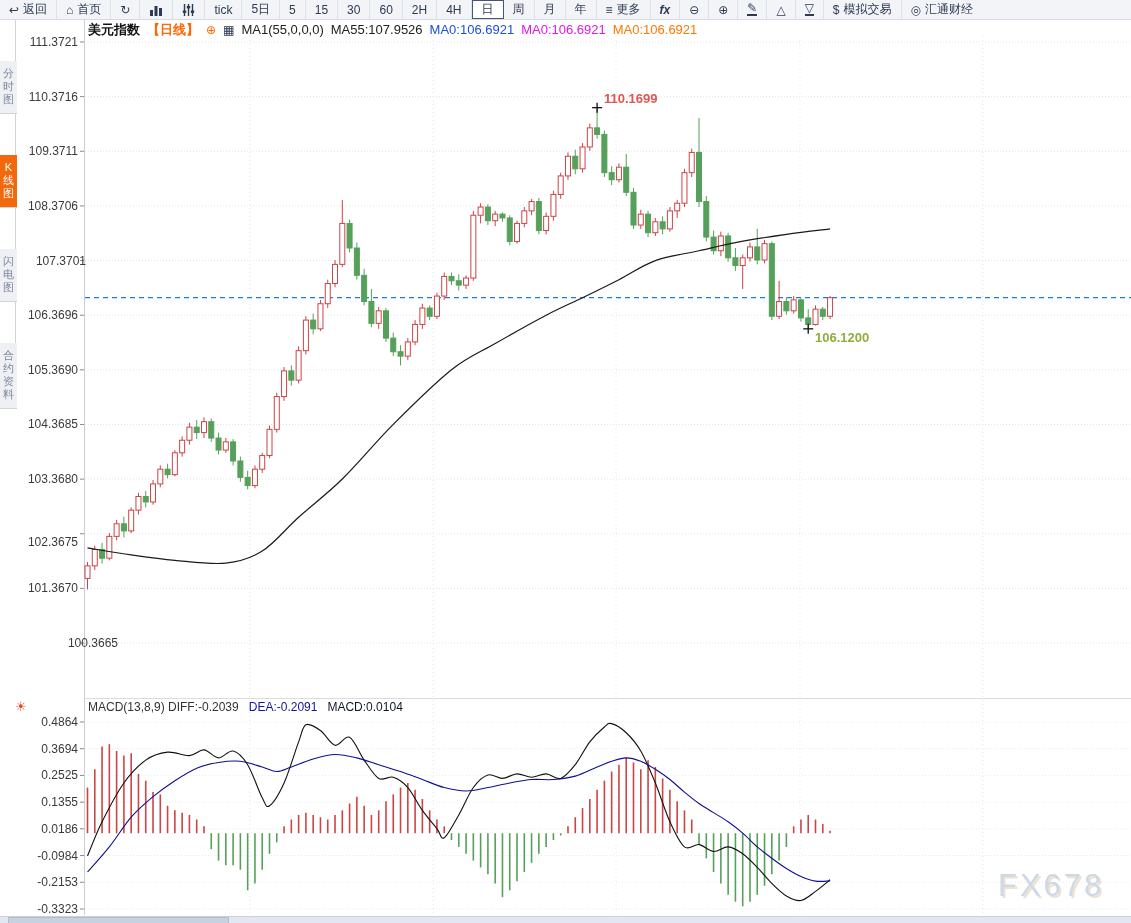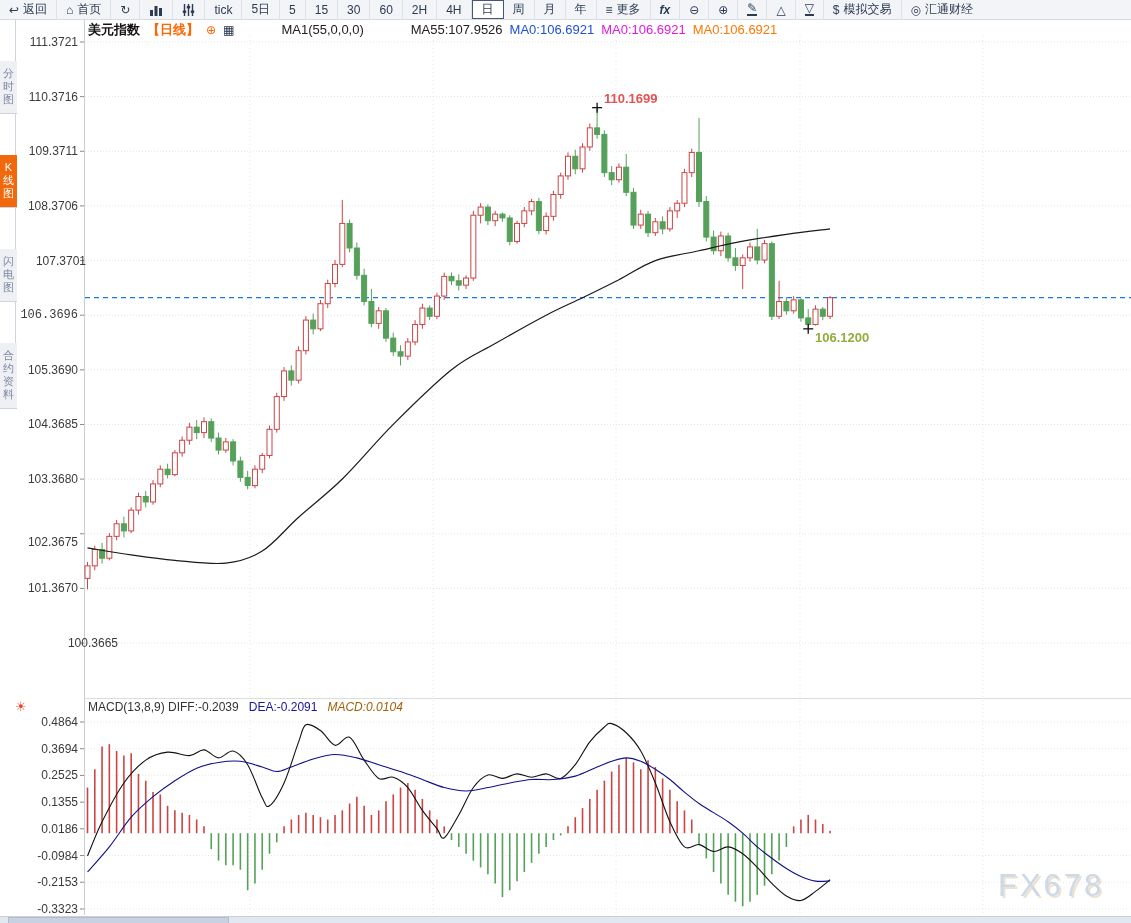--- a/index.html
+++ b/index.html
@@ -15,42 +15,42 @@
   .tb.fx{font-style:italic;font-weight:bold;}
   .tb .under{border-bottom:2px solid #2c3a52;line-height:11px;display:inline-block;}
   .tb.brand{border-right:none;}
   
   .title-row{position:absolute;top:21px;left:88px;height:17px;display:flex;gap:7px;
              align-items:center;font-size:13px;white-space:nowrap;}
   .t-sym{font-weight:bold;color:#111;}
   .t-per{color:#ff6600;font-weight:bold;}
   .t-plus{color:#ff6600;font-size:12px;cursor:pointer;}
   .t-mini{color:#2a3550;font-size:12px;}
-  .t-ma{color:#222;margin-left:40px;}
+  .t-ma{color:#222;}
   .t-blue{color:#1e4fd6;}
   .t-mag{color:#e018e0;}
   .t-org{color:#ff7700;}
   
   .side-tabs{position:absolute;top:20px;left:0;width:15px;border-right:1px solid #cfd3dc;}
   .stab{width:15px;padding:6px 1px 7px;border-bottom:1px solid #cfd3dc;background:#eef0f4;
         color:#7d87a0;font-size:11px;line-height:13px;text-align:center;word-break:break-all;
         cursor:pointer;margin-top:41px;}
   .stab.active{background:#f2680c;color:#fff;}
   
   .axlbl{position:absolute;left:0;width:78px;text-align:right;font-size:12px;color:#3a3a3a;}
   
   .annot{position:absolute;font-size:13px;font-weight:bold;}
   .a-high{left:604px;top:91px;color:#e25353;}
   .a-low{left:815px;top:330px;color:#8fae3c;}
   
   .macd-header{position:absolute;top:700px;left:88px;font-size:12px;display:flex;gap:10px;
                white-space:nowrap;}
   .m-main{color:#333;}
   .m-dea{color:#1414a0;}
-  .m-macd{color:#a16207;font-style:italic;}
+  .m-macd{color:#0f172a;}
   .sun{position:absolute;left:15px;top:699px;font-size:13px;color:#e8442c;cursor:pointer;}
   
   .watermark{position:absolute;left:998px;top:868px;font-size:31px;letter-spacing:3px;
              color:#ccd9e9;text-shadow:2px 2px 0 rgba(214,190,150,0.45);}
   
   .bottom-bar{position:absolute;left:0;top:916px;width:1131px;height:7px;background:#e3e7ef;
               border-top:1px solid #c9cfdb;}
   .bottom-thumb{position:absolute;left:8px;top:0px;width:219px;height:5px;background:#c9d1e0;
                 border:1px solid #b4bdd0;cursor:pointer;}
   svg#chart-svg{position:absolute;left:0;top:0;}
@@ -557,21 +557,21 @@
 
   <div class="bottom-bar">
     <div class="bottom-thumb"></div>
   </div>
 
 <div class="axlbl" style="top: 35px;">111.3721</div>
     <div class="axlbl" style="top: 89.64px;">110.3716</div>
     <div class="axlbl" style="top: 144.28px;">109.3711</div>
     <div class="axlbl" style="top: 198.92px;">108.3706</div>
     <div class="axlbl" style="top: 253.56px; padding-left: 8px;">107.3701</div>
-    <div class="axlbl" style="top: 308.2px; font-family: Liberation Mono, monospace;">106.3696</div>
+    <div class="axlbl" style="top: 308.2px;">106.3696</div>
     <div class="axlbl" style="top: 362.84px;">105.3690</div>
     <div class="axlbl" style="top: 417.48px;">104.3685</div>
     <div class="axlbl" style="top: 472.12px;">103.3680</div>
     <div class="axlbl" style="top: 535px;">102.3675</div>
     <div class="axlbl" style="top: 581.4px;">101.3670</div>
     <div class="axlbl" style="top: 636.04px; padding-left: 40px;">100.3665</div>
     <div class="axlbl" style="top: 715px;">0.4864</div>
     <div class="axlbl" style="top: 741.71px;">0.3694</div>
     <div class="axlbl" style="top: 768.42px;">0.2525</div>
     <div class="axlbl" style="top: 795.13px;">0.1355</div>

